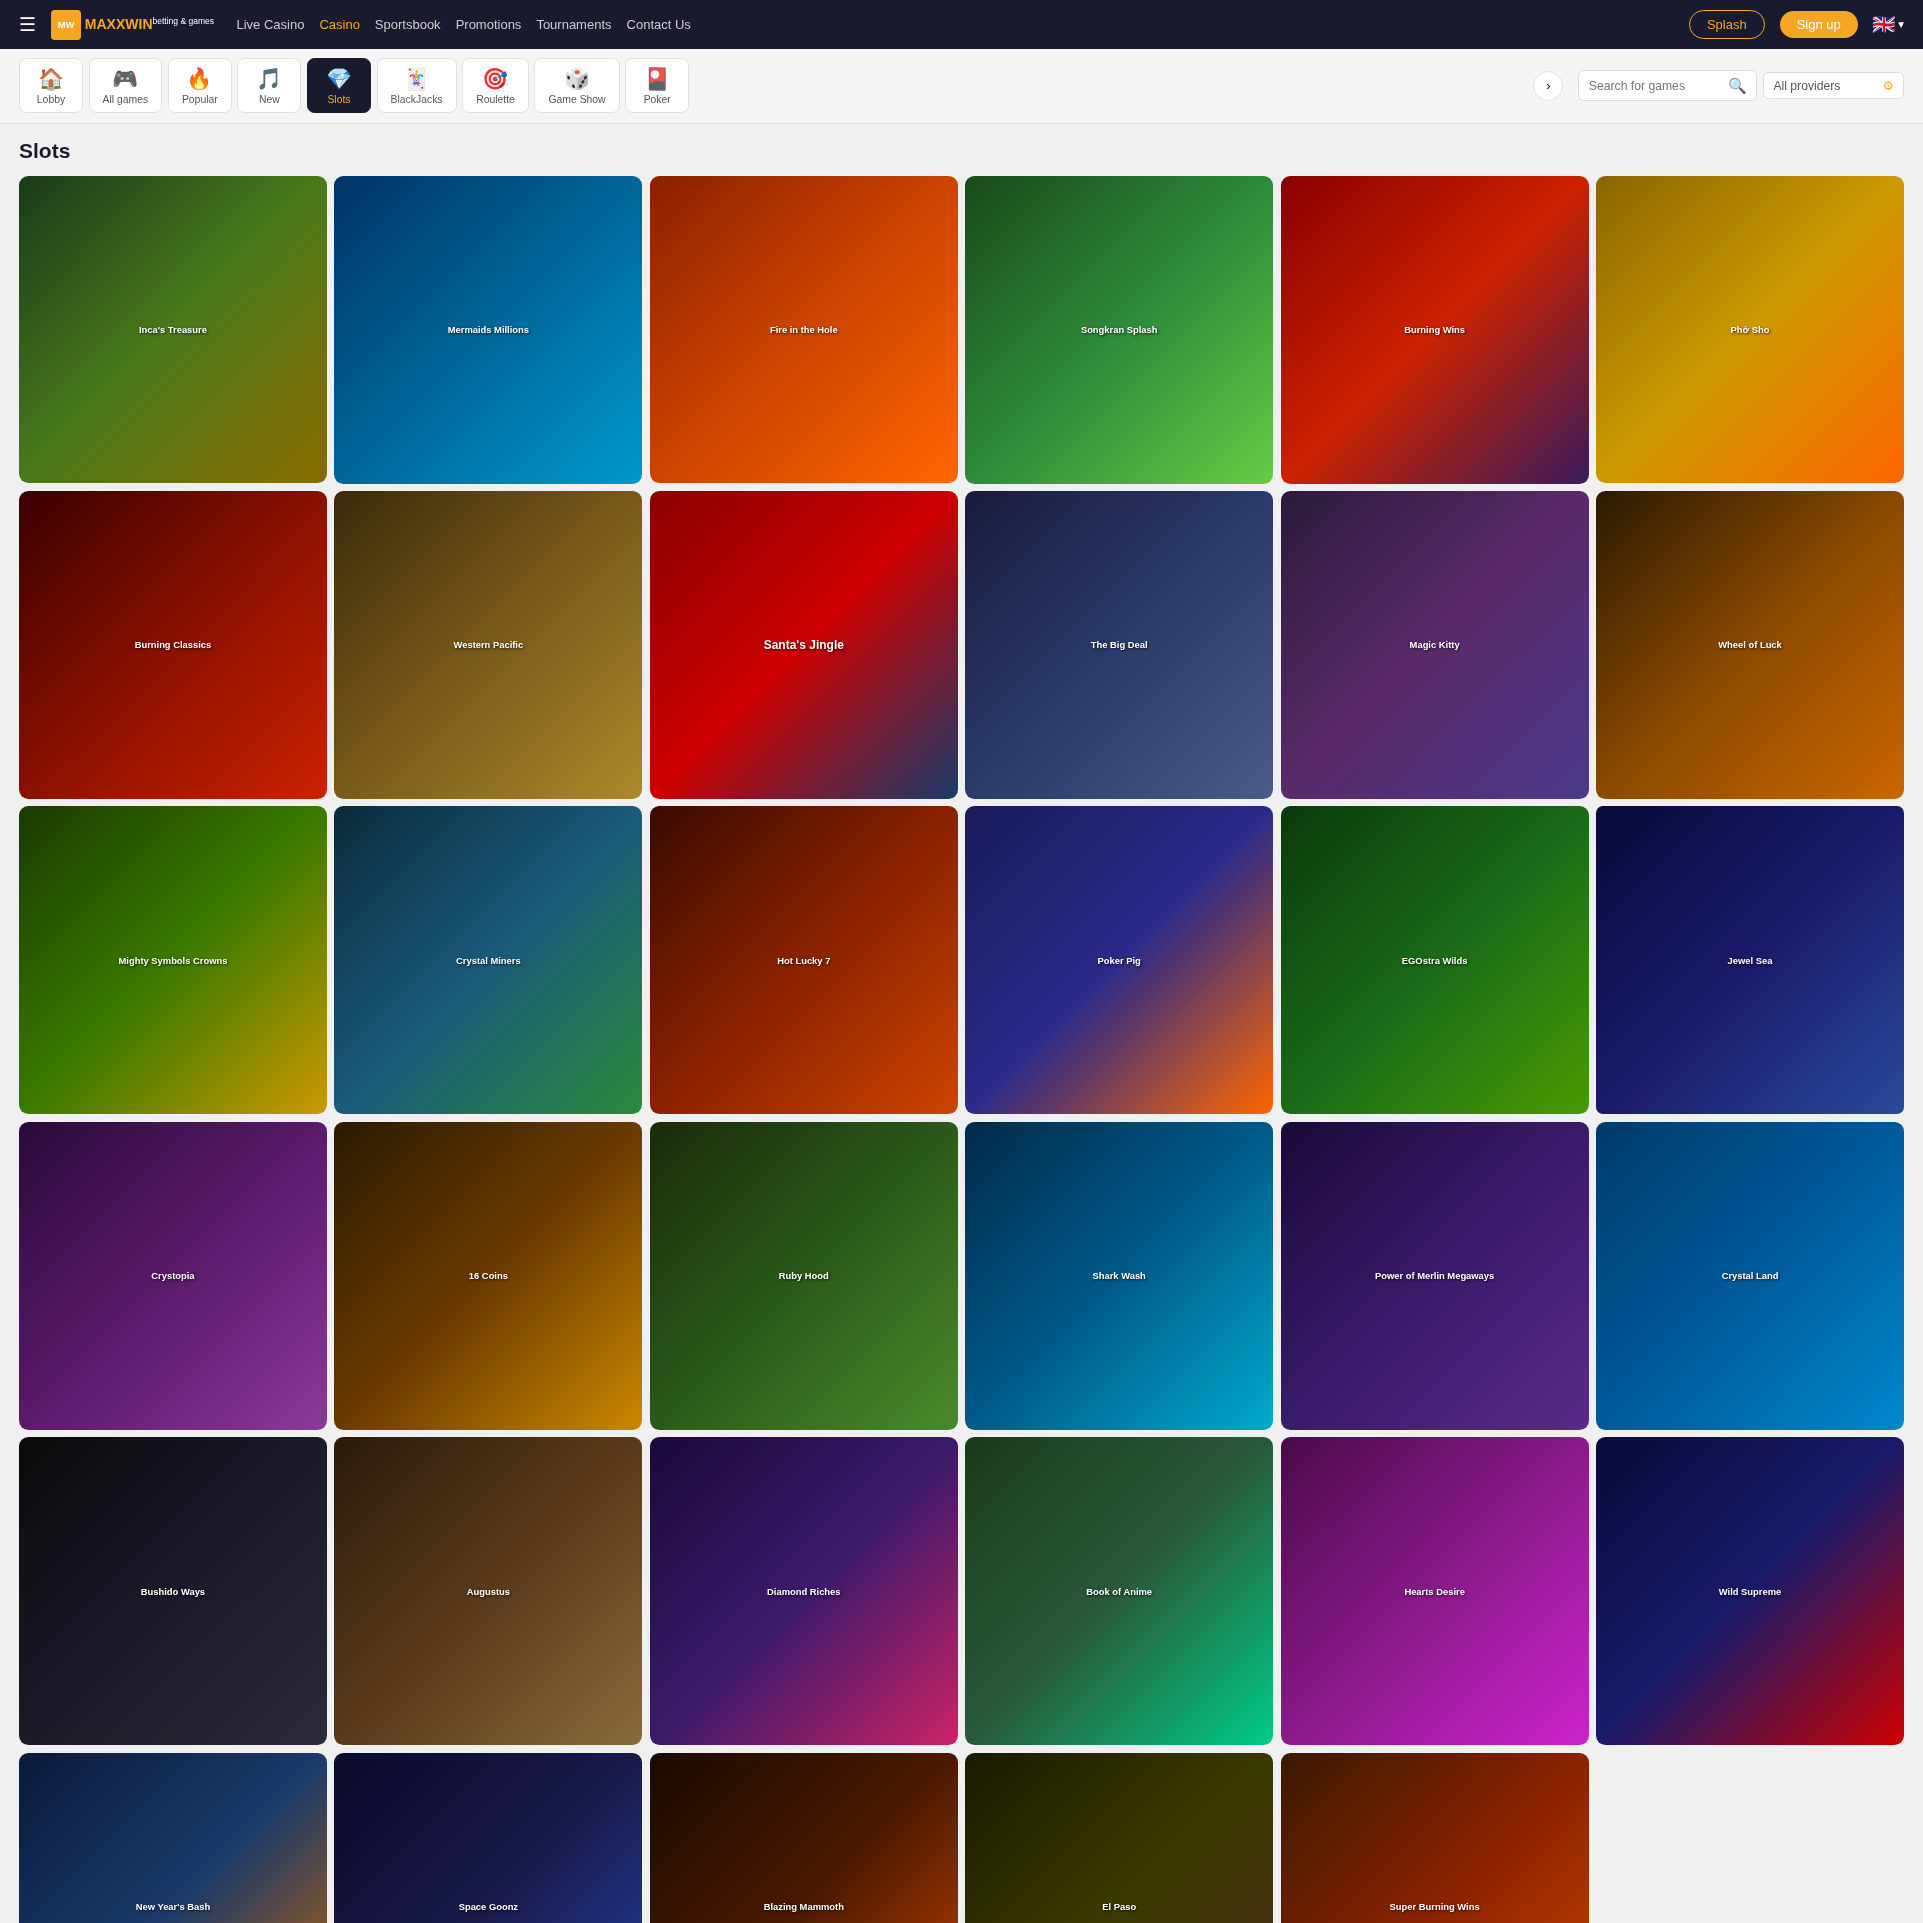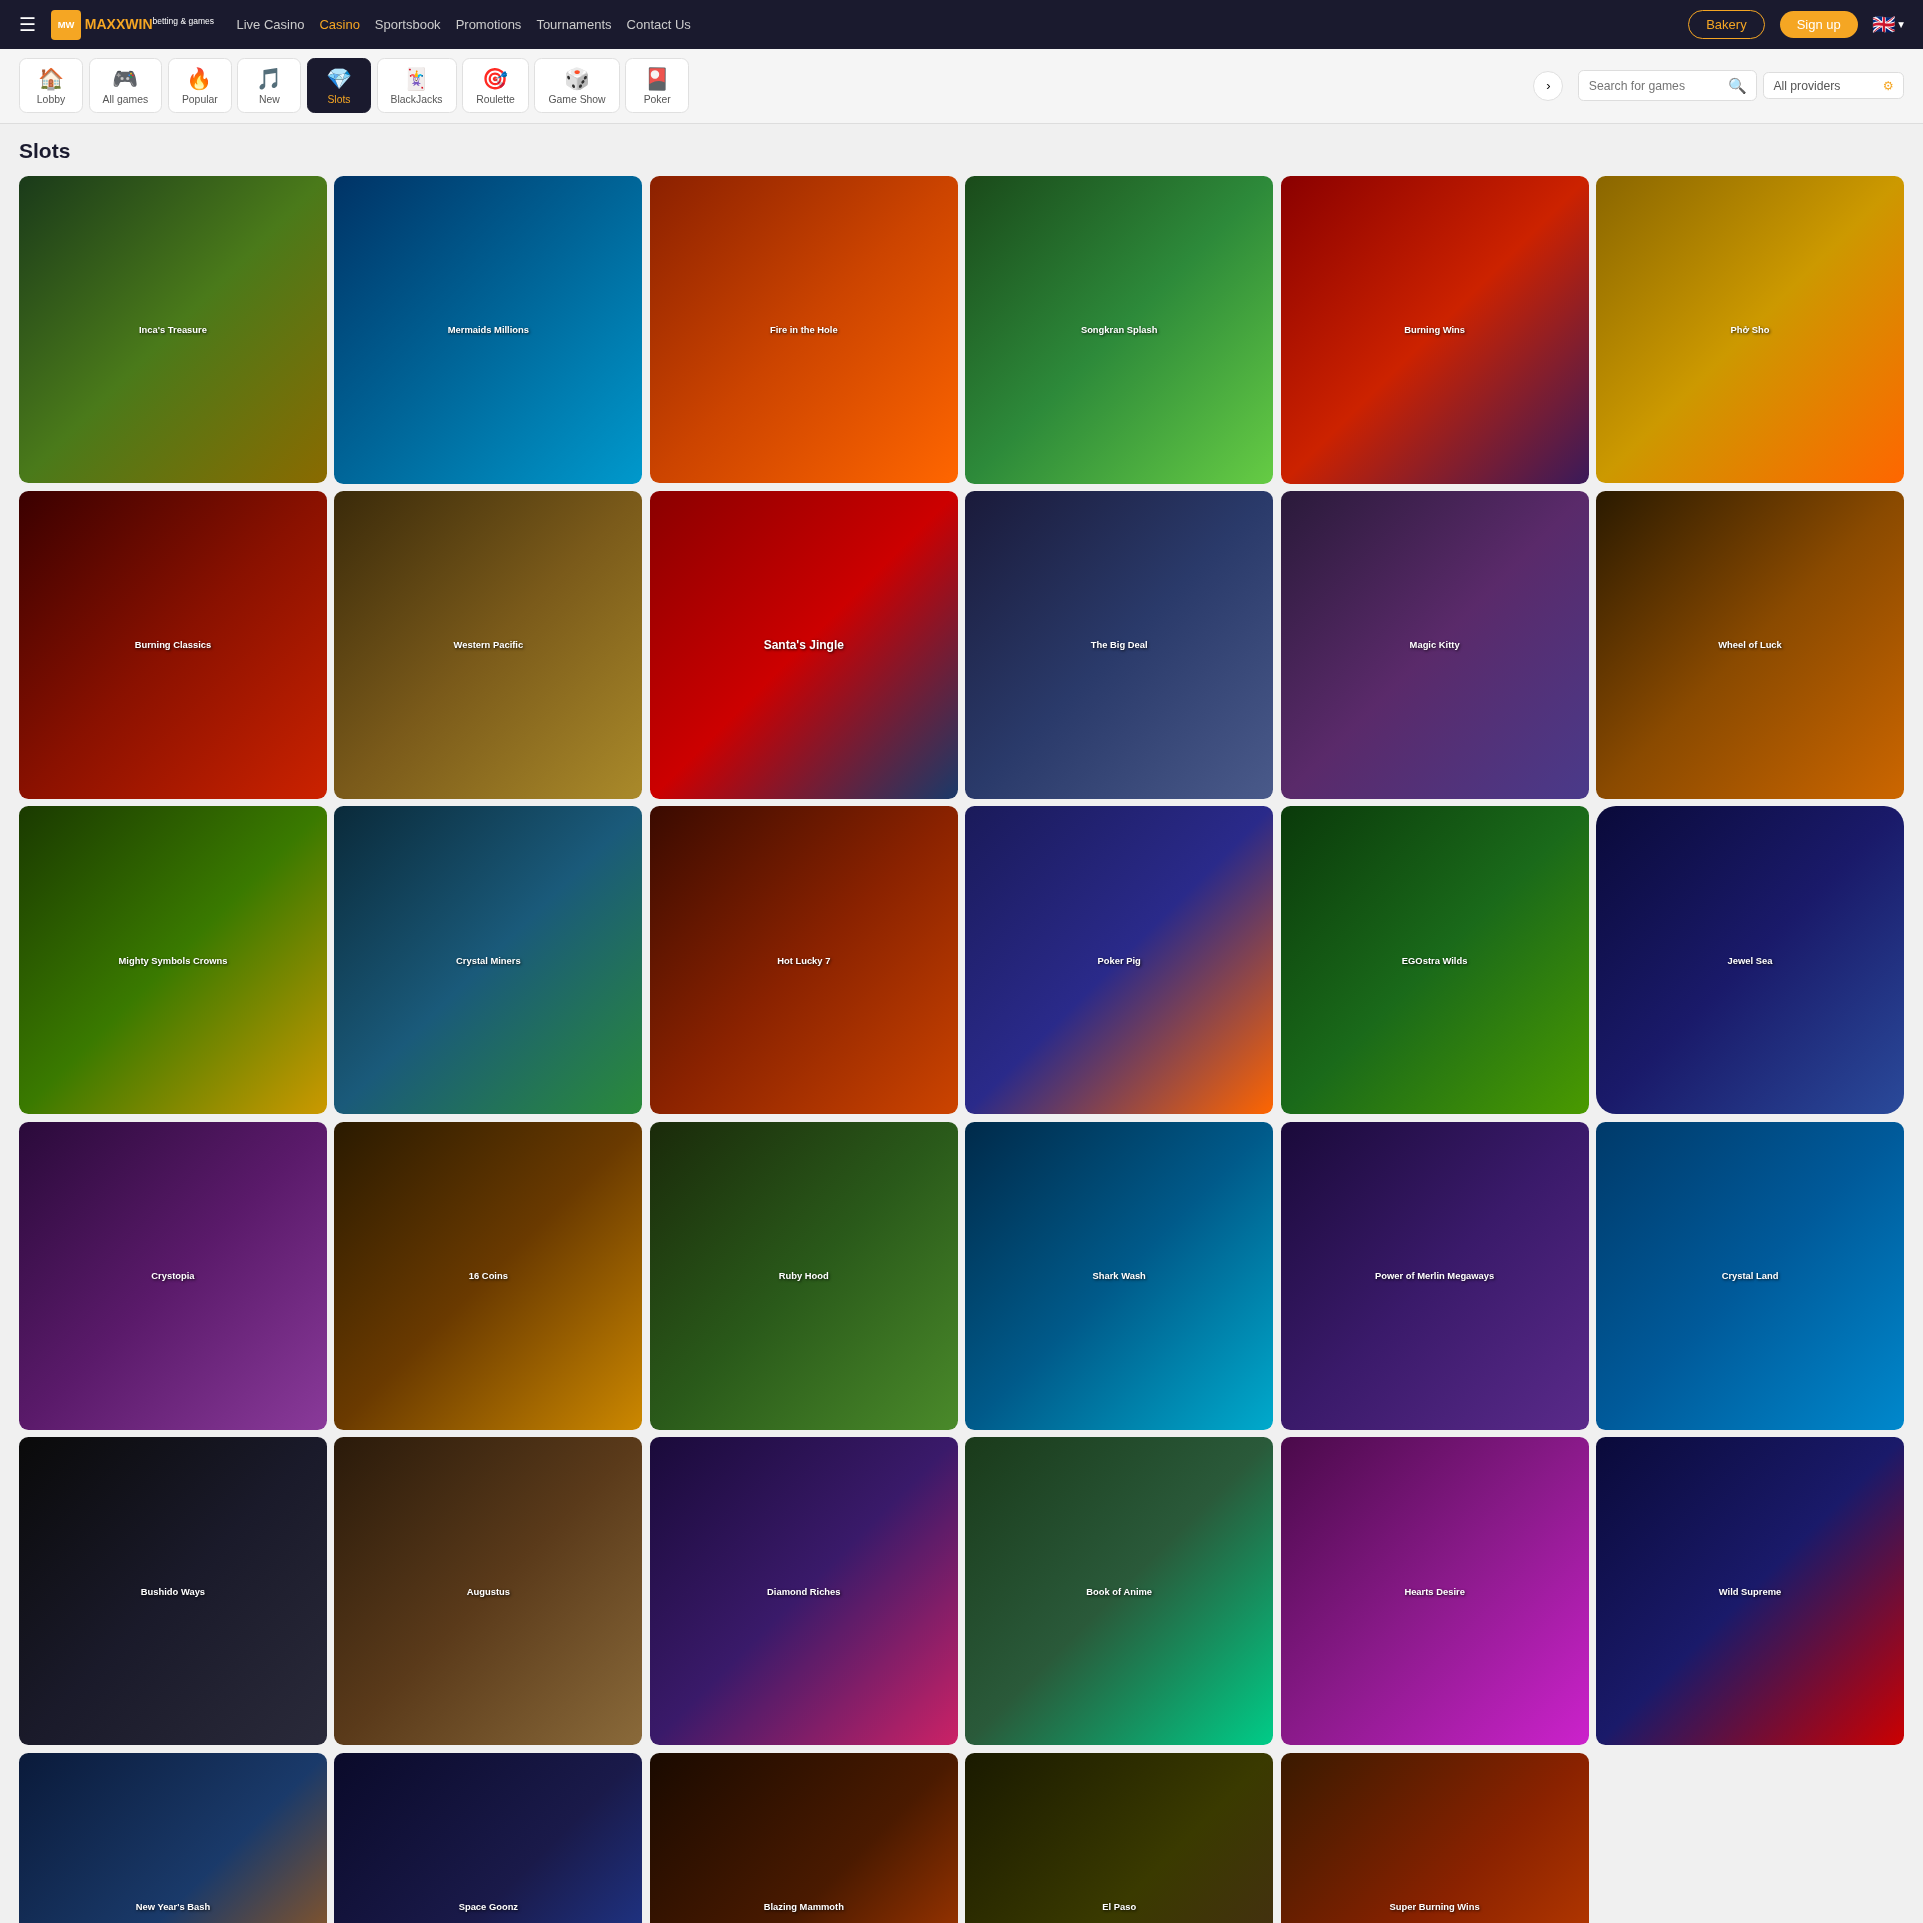--- a/index.html
+++ b/index.html
@@ -107,21 +107,21 @@
     <a href="#" style="color:#ccc; text-decoration:none; font-size:13px;">Live Casino</a>
     <a href="#" style="color:#f5a623; text-decoration:none; font-size:13px;">Casino</a>
     <a href="#" style="color:#ccc; text-decoration:none; font-size:13px;">Sportsbook</a>
     <a href="#" style="color:#ccc; text-decoration:none; font-size:13px;">Promotions</a>
     <a href="#" style="color:#ccc; text-decoration:none; font-size:13px;">Tournaments</a>
     <a href="#" style="color:#ccc; text-decoration:none; font-size:13px;">Contact Us</a>
   </nav>
 
   <div style="flex:1;"></div>
 
-  <button style="border:0.9px solid #f5a623; background:transparent; color:#f5a623; padding:5.6px 17px; border-radius:19px; cursor:pointer; font-size:13px;">Bakery</button>
+  <button style="border:0.9px solid #f5a623; background:transparent; color:#f5a623; padding:5.6px 17px; border-radius:19px; cursor:pointer; font-size:13px;">Splash</button>
   <button style="background:#f5a623; color:white; border:none; padding:5.6px 17px; border-radius:19px; cursor:pointer; font-size:13px;">Sign up</button>
   <button style="background:none; border:none; color:white; cursor:pointer; font-size:19px; display:flex; align-items:center; gap:1.9px;">
     <span>🇬🇧</span>
     <span style="font-size:11.3px; color:white;">▾</span>
   </button>
 </header>
 
 <div style="background:#f5f5f5; padding:9.4px 19px; display:flex; align-items:center; gap:5.6px; border-bottom:0.9px solid #ddd;">
   <div style="display:flex; gap:5.6px; flex:1; overflow:hidden;">
 
@@ -267,21 +267,21 @@
       <div class="game-card gc-cash-pig" style="border-radius: 9.4px; overflow: hidden; cursor: pointer; position: relative; aspect-ratio: 1 / 1;">
     <div style="width:100%; height:100%; display:flex; align-items:center; justify-content:center; font-size:10.4px; font-weight:bold; color:white; text-align:center; padding:7.5px; position:relative; overflow:hidden; min-height:94px;">
       <span style="text-shadow:0.9px 0.9px 2.8px rgba(0,0,0,0.8); font-size:9.4px; line-height:1.2;">Poker Pig</span>
     </div>
   </div>
       <div class="game-card gc-ecotra-wilds" style="border-radius: 9.4px; overflow: hidden; cursor: pointer; position: relative; aspect-ratio: 1 / 1;">
     <div style="width:100%; height:100%; display:flex; align-items:center; justify-content:center; font-size:10.4px; font-weight:bold; color:white; text-align:center; padding:2px; position:relative; overflow:hidden; min-height:94px;">
       <span style="text-shadow:0.9px 0.9px 2.8px rgba(0,0,0,0.8); font-size:9.4px; line-height:1.2;">EGOstra Wilds</span>
     </div>
   </div>
-      <div class="game-card gc-jewel-sea" style="border-radius: 20px; overflow: hidden; cursor: pointer; position: relative; aspect-ratio: 1 / 1;">
+      <div class="game-card gc-jewel-sea" style="border-radius: 7px; overflow: hidden; cursor: pointer; position: relative; aspect-ratio: 1 / 1;">
     <div style="width:100%; height:100%; display:flex; align-items:center; justify-content:center; font-size:10.4px; font-weight:bold; color:white; text-align:center; padding:7.5px; position:relative; overflow:hidden; min-height:94px;">
       <span style="text-shadow:0.9px 0.9px 2.8px rgba(0,0,0,0.8); font-size:9.4px; line-height:1.2;">Jewel Sea</span>
     </div>
   </div>
       <div class="game-card gc-crystopia" style="border-radius: 9.4px; overflow: hidden; cursor: pointer; position: relative; aspect-ratio: 1 / 1;">
     <div style="width:100%; height:100%; display:flex; align-items:center; justify-content:center; font-size:10.4px; font-weight:bold; color:white; text-align:center; padding:13px; position:relative; overflow:hidden; min-height:94px;">
       <span style="text-shadow:0.9px 0.9px 2.8px rgba(0,0,0,0.8); font-size:9.4px; line-height:1.2;">Crystopia</span>
     </div>
   </div>
       <div class="game-card gc-16-coins" style="border-radius: 9.4px; overflow: hidden; cursor: pointer; position: relative; aspect-ratio: 1 / 1;">

